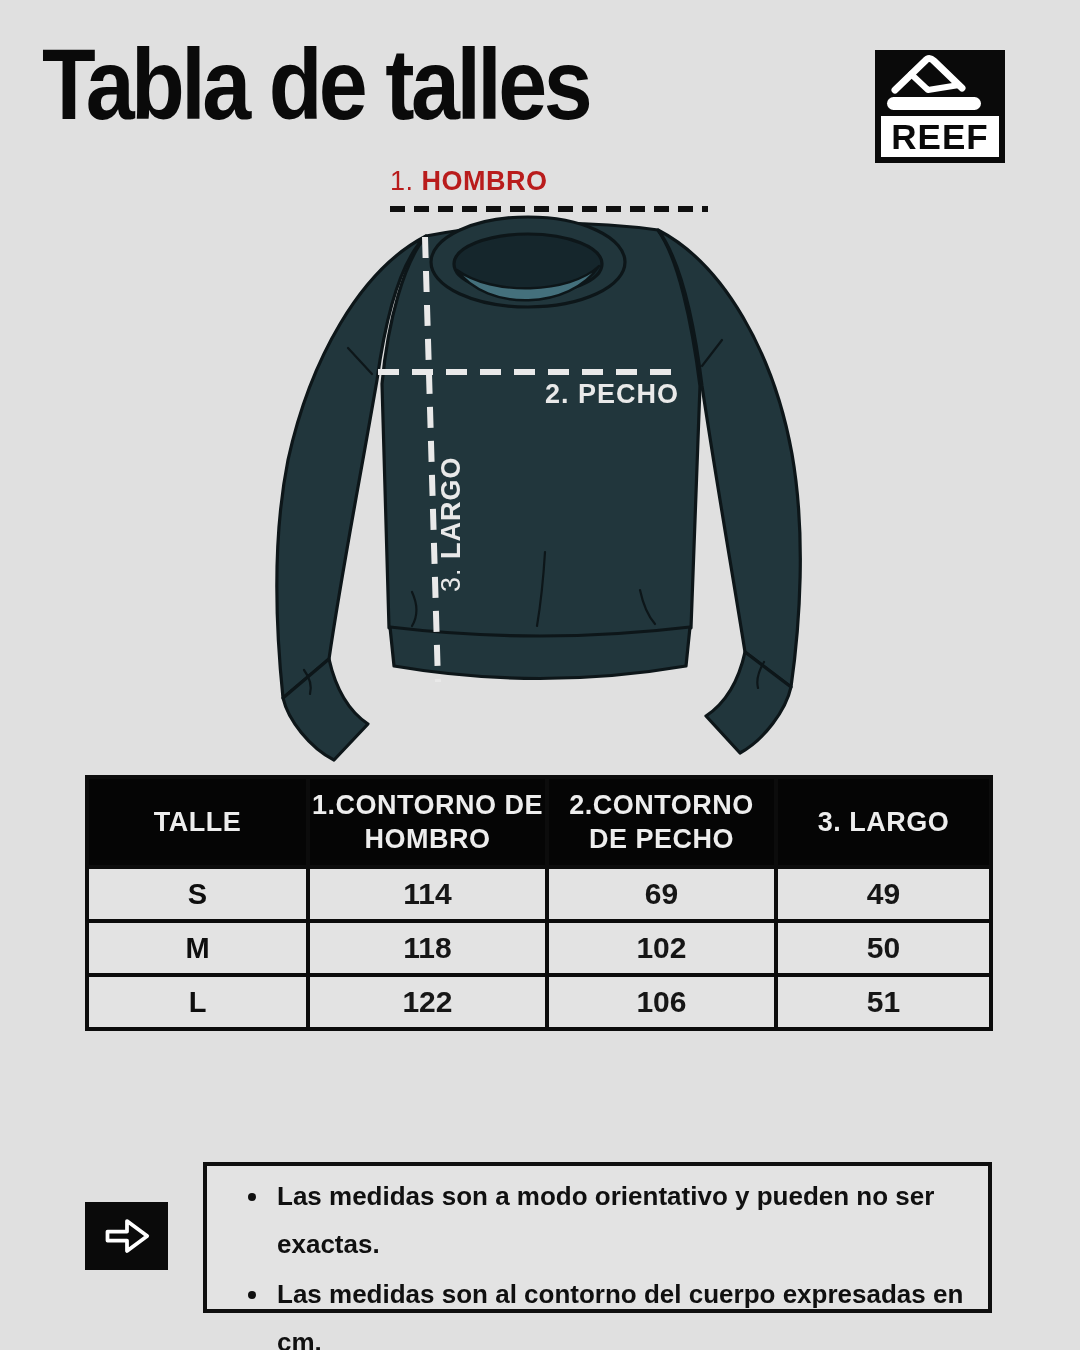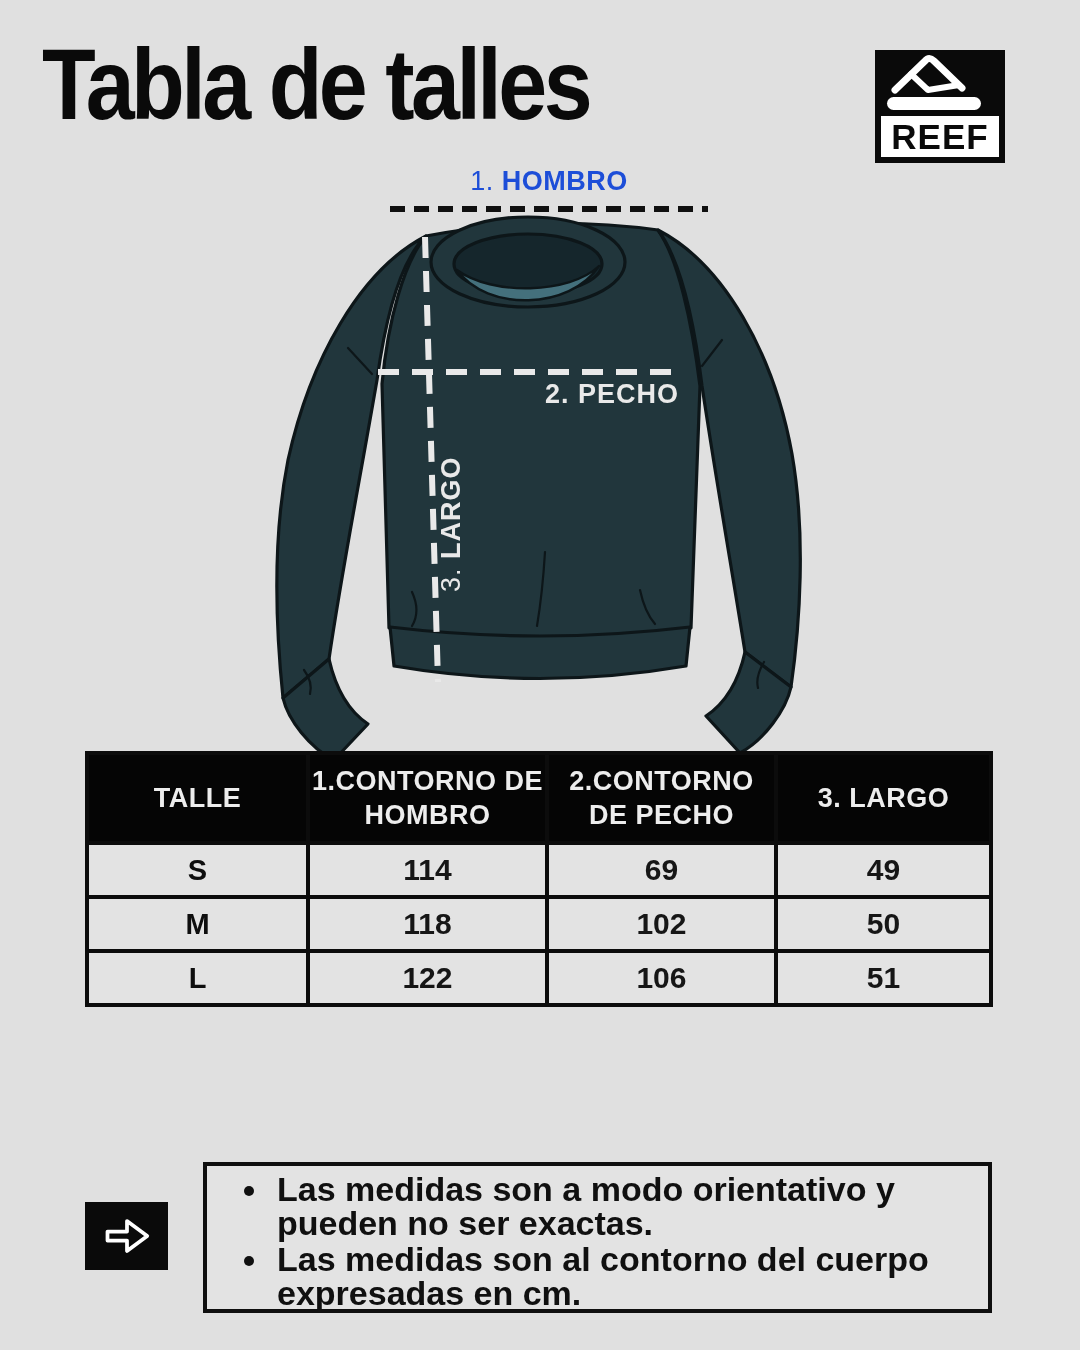--- a/index.html
+++ b/index.html
@@ -12,47 +12,47 @@
          transform-origin:left top;white-space:nowrap;}
 
   
   .logo{position:absolute;left:875px;top:50px;width:130px;height:113px;}
 
   
   .garment{position:absolute;left:240px;top:200px;width:600px;height:600px;}
 
   .hombro-line{position:absolute;left:390px;top:206px;width:318px;height:6px;
     background:repeating-linear-gradient(90deg,#101010 0 15px,rgba(0,0,0,0) 15px 24px);}
-  .hombro-label{position:absolute;left:390px;top:166px;width:318px;text-align:center;
-    font-size:27px;color:#1d4ed8;letter-spacing:.5px;}
+  .hombro-label{position:absolute;left:390px;top:166px;width:318px;text-align:left;
+    font-size:27px;color:#b91c1c;letter-spacing:.5px;}
   .pecho-label{position:absolute;left:545px;top:379px;font-size:27px;color:#e9e9e9;
     letter-spacing:1px;white-space:nowrap;}
   .largo-label{position:absolute;left:436px;top:592px;font-size:27px;color:#e9e9e9;
     letter-spacing:1px;white-space:nowrap;transform:rotate(-90deg);transform-origin:0 0;}
   .lbl-num{font-weight:400;}
   .lbl-word{font-weight:700;}
   .pecho-label .lbl-num{font-weight:700;}
 
   
-  .size-table{position:absolute;left:85px;top:751px;width:908px;border-collapse:collapse;
+  .size-table{position:absolute;left:85px;top:775px;width:908px;border-collapse:collapse;
     table-layout:fixed;}
   .size-table th,.size-table td{border:4px solid #0c0c0c;text-align:center;vertical-align:middle;
     padding:0;}
   .size-table thead th{background:#050505;color:#ededed;font-size:27px;font-weight:700;
     height:86px;line-height:34px;letter-spacing:.5px;}
   .size-table tbody td{background:#e3e3e3;color:#161616;font-size:30px;font-weight:700;
     height:50px;}
   .size-table tbody td.size-cell{font-weight:700;font-size:29px;color:#0e0e0e;}
 
   
   .note-box{position:absolute;left:203px;top:1162px;width:789px;height:151px;
     box-sizing:border-box;border:4px solid #0f0f0f;background:#e3e3e3;
     padding:6px 18px 4px 18px;}
   .note-box ul{margin:0;padding:0 0 0 46px;}
-  .note-box li{font-size:34px;font-weight:700;color:#101010;line-height:34px;
+  .note-box li{font-size:26px;font-weight:700;color:#101010;line-height:48px;
     padding-left:6px;margin:0 0 2px 0;}
 
   .arrow-box{position:absolute;left:85px;top:1202px;width:83px;height:68px;background:#0a0a0a;
     display:flex;align-items:center;justify-content:center;}
 </style>
 </head>
 <body>
 
 <div id="canvas">
 

